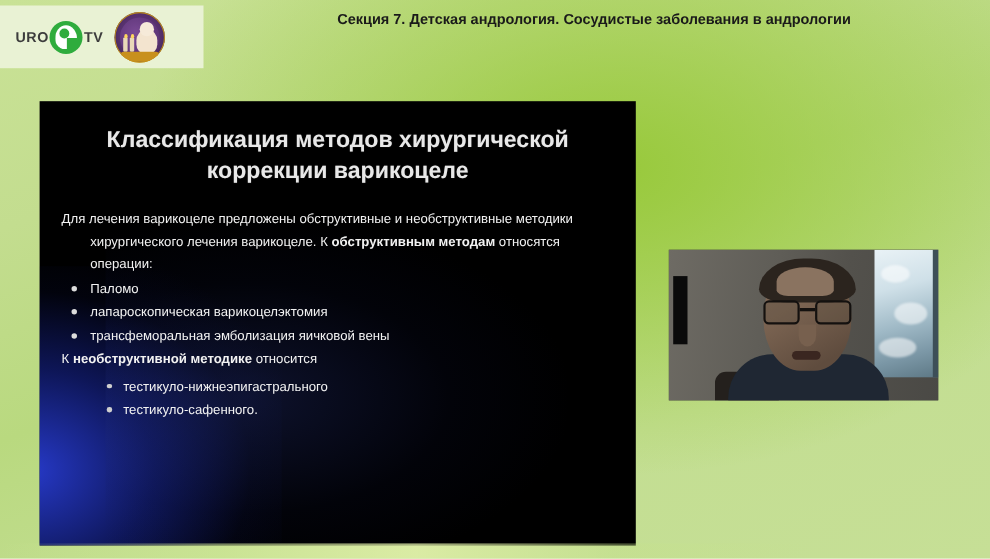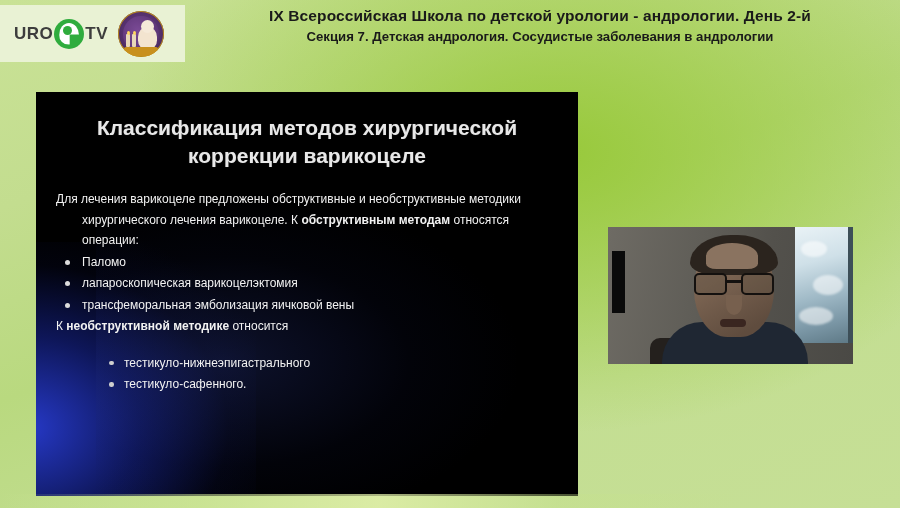--- a/index.html
+++ b/index.html
@@ -41,21 +41,21 @@
     display: flex;
     align-items: center;
     gap: 10px;
     padding-left: 14px;
     box-sizing: border-box;
   }
 
   #urotv-logo {
     display: flex;
     align-items: center;
-    font-size: 17px;
+    font-size: 13px;
     font-weight: bold;
     color: #3d3d3d;
     letter-spacing: 0.5px;
     font-family: "Liberation Sans", sans-serif;
   }
   #urotv-logo .mark {
     position: relative;
     width: 30px;
     height: 30px;
     margin: 0 1px;
@@ -229,21 +229,21 @@
     left: 9px;
     top: 8px;
     width: 5px;
     height: 5px;
     border-radius: 50%;
     background: #dcdcdc;
   }
 
   ul.lvl2 {
     list-style: none;
-    margin: 16px;
+    margin: 4px;
     padding: 0 0 0 30px;
   }
   ul.lvl2 > li {
     position: relative;
     padding-left: 22px;
     margin: 1px 0;
     line-height: 20.5px;
   }
   ul.lvl2 > li::before {
     content: "";
@@ -423,21 +423,20 @@
         <span class="flame f1"></span>
         <span class="flame f2"></span>
         <span class="baby"></span>
         <span class="babyhead"></span>
         <span class="ribbon"></span>
       </div>
 
     </div>
 
     <div id="header-titles">
-      <div id="event-title">IX Всероссийская Школа по детской урологии - андрологии. День 2-й</div>
       <div id="section-title">Секция 7. Детская андрология. Сосудистые заболевания в андрологии</div>
     </div>
 
   </div>
 
   <div id="slide">
     <div id="slide-glow"></div>
     <div id="slide-glow2"></div>
 
     <div id="slide-title">Классификация методов хирургической коррекции варикоцеле</div>

